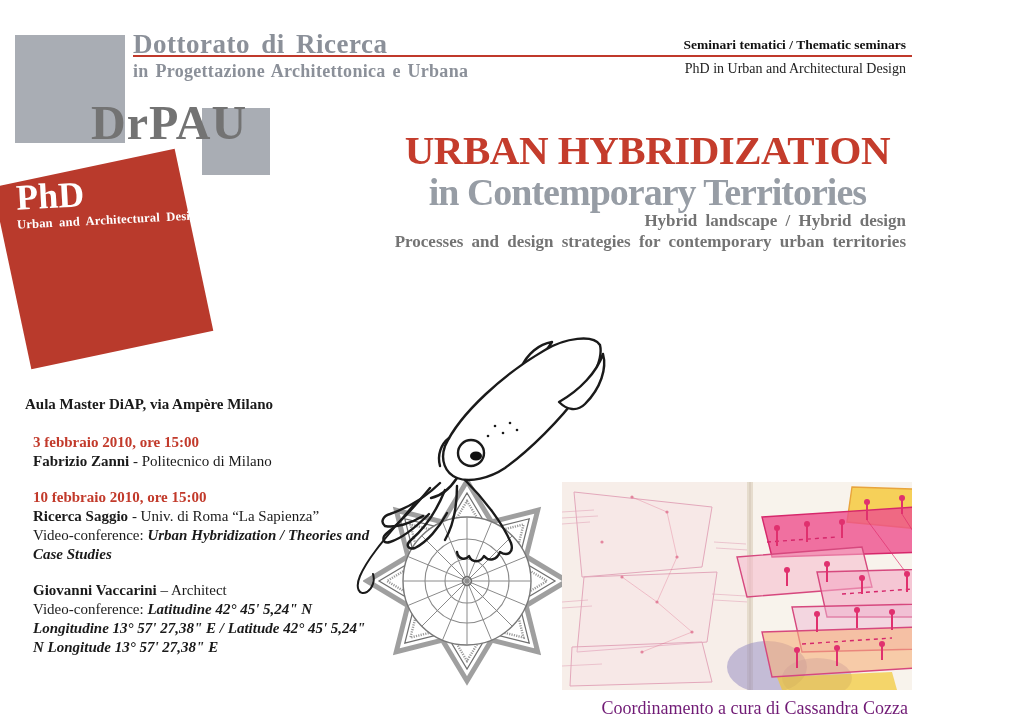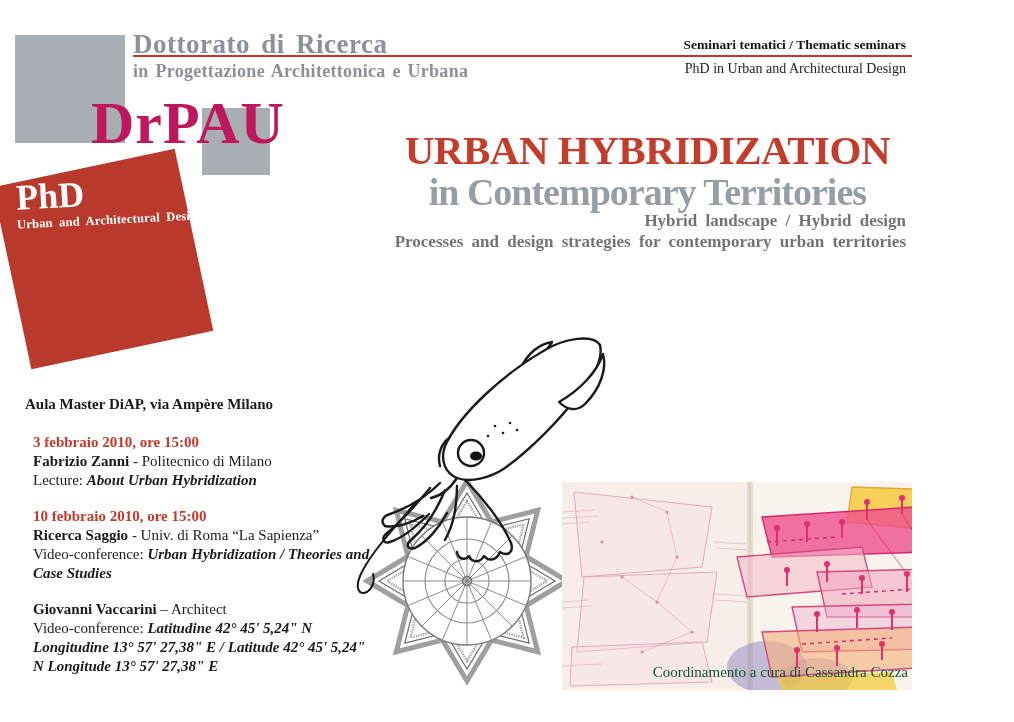--- a/index.html
+++ b/index.html
@@ -12,41 +12,41 @@
   
   #sq-big{left:15px;top:35px;width:110px;height:108px;background:#a9adb4;}
   #program-title{left:133px;top:29px;font-size:27px;font-weight:bold;color:#8b9099;letter-spacing:.5px;word-spacing:4px;white-space:nowrap;}
   #red-rule{left:133px;top:55px;width:881px;height:2px;background:#c0392b;}
   #program-subtitle{left:133px;top:61px;font-size:18px;font-weight:bold;color:#8b9099;letter-spacing:.3px;word-spacing:2px;white-space:nowrap;}
   #series-label{right:6px;top:37px;font-size:13.5px;font-weight:bold;color:#111;white-space:nowrap;}
   #series-sublabel{right:6px;top:61px;font-size:14px;color:#222;white-space:nowrap;}
 
   
   #sq-small{left:202px;top:108px;width:68px;height:67px;background:#a9adb4;}
-  #drpau{left:91px;top:99px;font-size:60px;font-weight:bold;color:#be185d;letter-spacing:1px;line-height:48px;}
+  #drpau{left:91px;top:99px;font-size:48px;font-weight:bold;color:#737373;letter-spacing:1px;line-height:48px;}
   #red-square{left:10px;top:166px;width:186px;height:186px;background:#b93a2c;transform:rotate(-12deg);}
   #phd-label{left:16px;top:178px;color:#fff;font-size:36px;font-weight:bold;line-height:36px;transform:rotate(-3deg);}
   #phd-sublabel{left:17px;top:212px;color:#fff;font-size:12.5px;font-weight:bold;letter-spacing:.2px;word-spacing:3px;width:220px;transform:rotate(-3deg);}
 
   
   #main-title{right:22px;top:100px;text-align:center;white-space:nowrap;margin-top:28px;}
   #title-line1{font-size:41px;line-height:44px;font-weight:bold;color:#c43c2c;letter-spacing:-.5px;}
   #title-line2{font-size:38px;line-height:40px;font-weight:bold;color:#979da5;letter-spacing:-1px;}
   #subtitle{right:6px;top:210px;text-align:right;font-size:17px;line-height:21px;font-weight:bold;color:#737373;word-spacing:4px;white-space:nowrap;}
 
   
   #info{left:25px;top:395px;width:352px;font-size:15px;line-height:19px;color:#1a1a1a;}
   #venue{font-weight:bold;margin-bottom:19px;}
   .event{margin-bottom:17px;margin-left:8px;}
   .event-date{color:#c23a2b;font-weight:bold;}
   .b{font-weight:bold;}
   .bi{font-weight:bold;font-style:italic;}
 
   
-  #credit{right:4px;top:664px;font-size:15px;color:#14532d;}
+  #credit{right:4px;top:698px;font-size:18px;color:#701a75;}
 
   svg{display:block;}
 </style>
 </head>
 <body>
 
 <div id="canvas">
 
   <div class="abs" id="sq-big"></div>
   <div class="abs" id="program-title">Dottorato di Ricerca</div>
@@ -69,21 +69,20 @@
     <div>Hybrid landscape / Hybrid design</div>
     <div>Processes and design strategies for contemporary urban territories</div>
   </div>
 
   <div class="abs" id="info">
     <div id="venue">Aula Master DiAP, via Ampère Milano</div>
 
     <div class="event">
       <div class="event-date">3 febbraio 2010, ore 15:00</div>
       <div><span class="b">Fabrizio Zanni</span><span> - Politecnico di Milano</span></div>
-      <div><span>Lecture: </span><span class="bi">About Urban Hybridization</span></div>
     </div>
 
     <div class="event">
       <div class="event-date">10 febbraio 2010, ore 15:00</div>
       <div><span class="b">Ricerca Saggio</span><span> - Univ. di Roma “La Sapienza”</span></div>
       <div><span>Video-conference: </span><span class="bi">Urban Hybridization / Theories and Case Studies</span></div>
     </div>
 
     <div class="event">
       <div><span class="b">Giovanni Vaccarini</span><span> – Architect</span></div>

